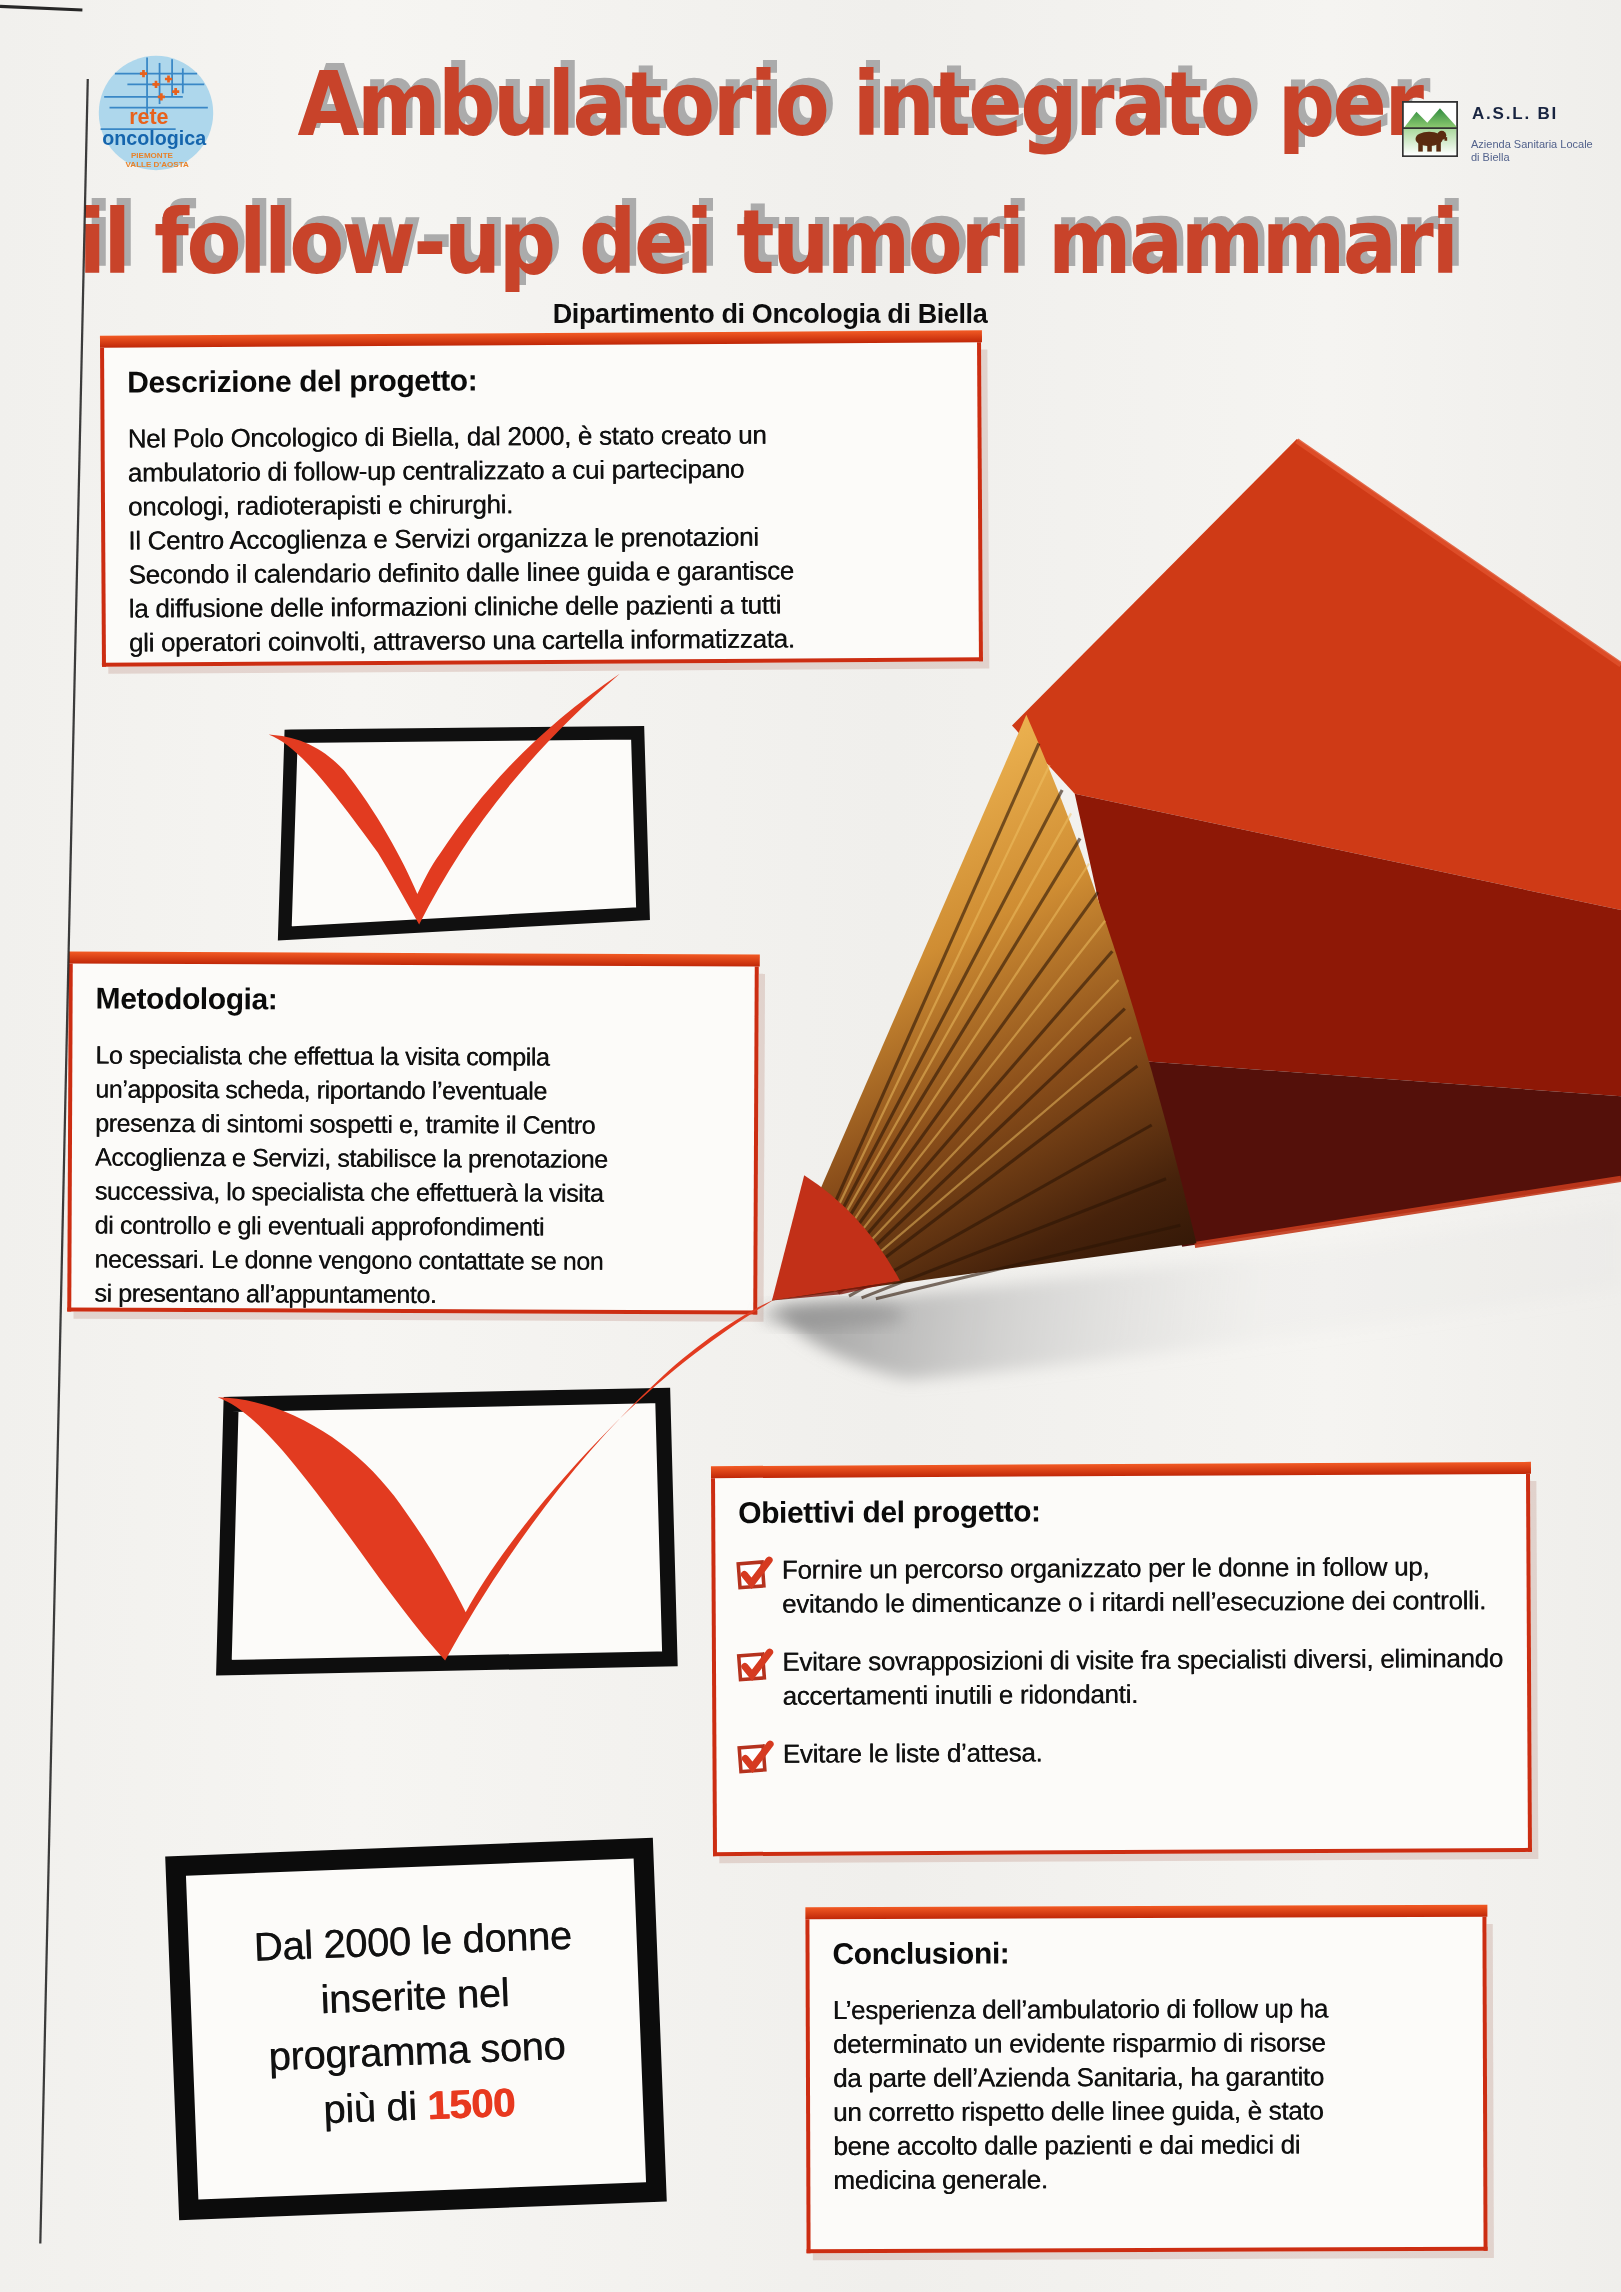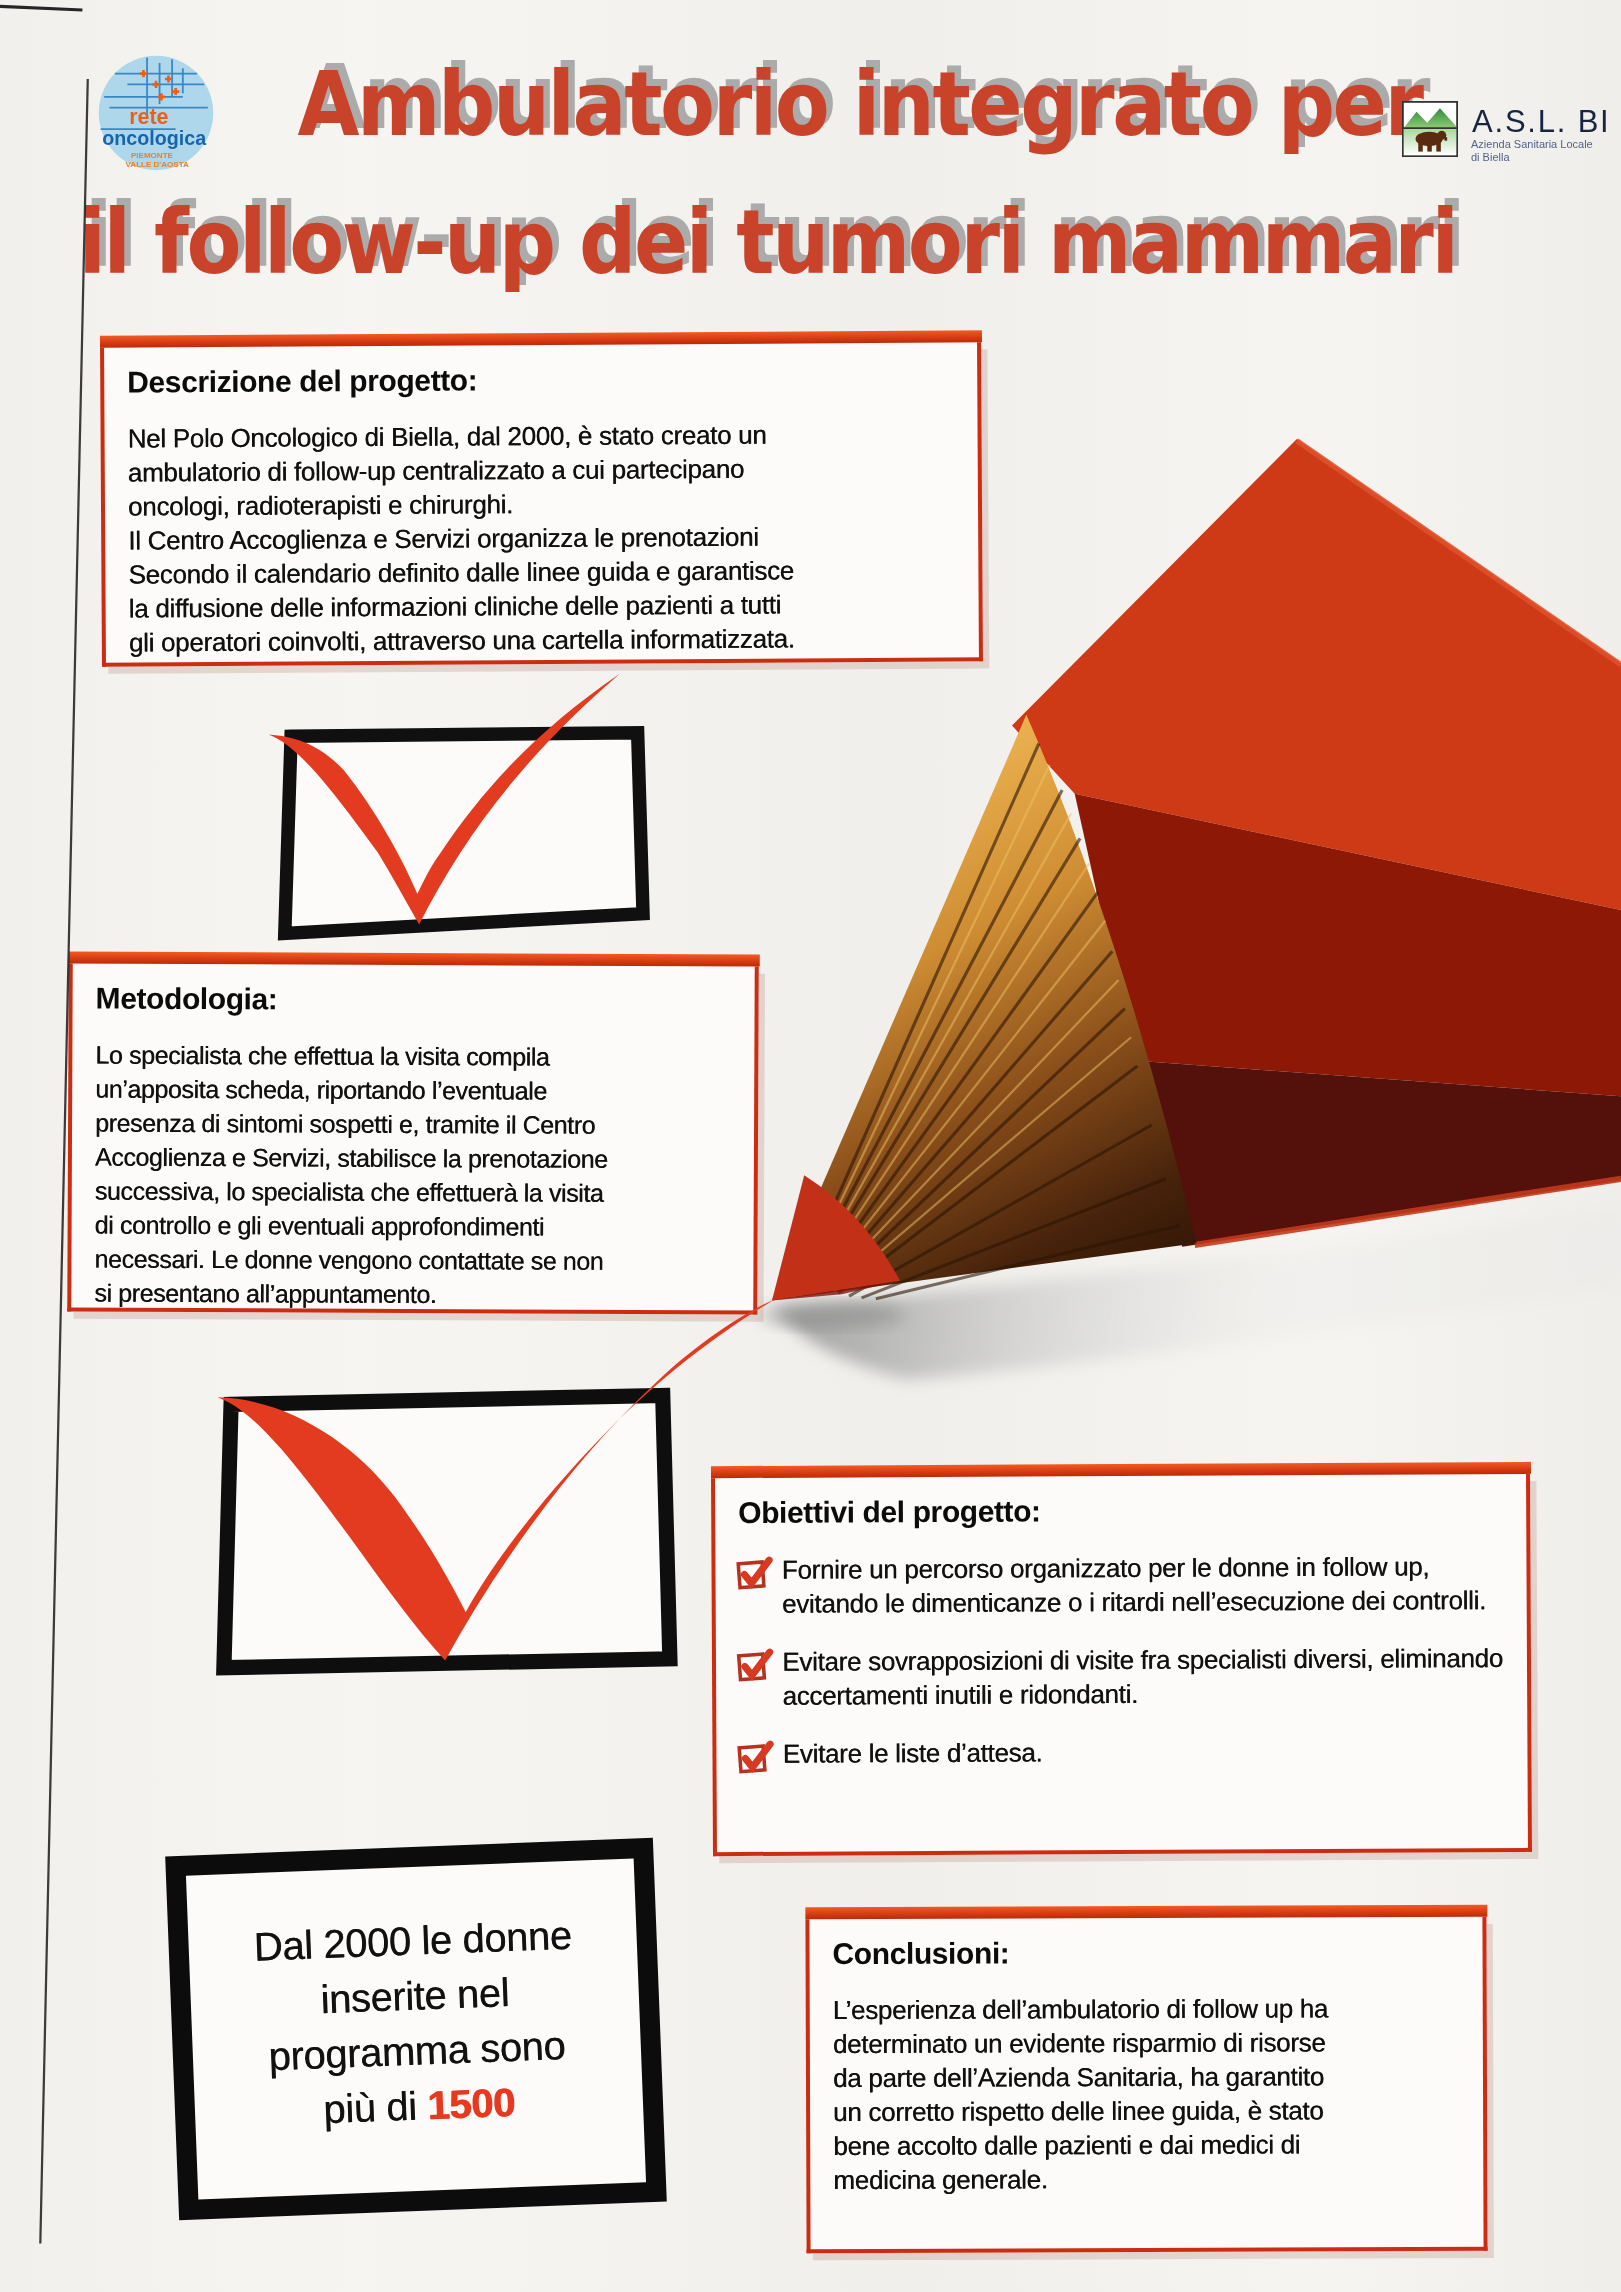--- a/index.html
+++ b/index.html
@@ -19,21 +19,21 @@
   #title1{top:52px; left:49px;}
   #title2{top:190px; left:-43px;}
   .subtitle{
     position:absolute; top:299px; left:322px; width:896px; text-align:center;
     font-weight:bold; font-size:27px; color:#0d0d0d; letter-spacing:-0.4px;
   }
   
   .rete{position:absolute; left:97px; top:54px; width:118px; height:118px;}
   
   .asl{position:absolute; left:1402px; top:99px; width:219px; height:85px;}
-  .asl-name{position:absolute; left:70px; top:5.4px; font-weight:normal; font-size:31px; color:#182440; letter-spacing:1.8px; white-space:nowrap;}
+  .asl-name{position:absolute; left:70px; top:5.4px; font-weight:bold; font-size:17px; color:#182440; letter-spacing:1.8px; white-space:nowrap;}
   .asl-sub{position:absolute; left:69px; top:39px; font-size:11px; line-height:13px; color:#52628c; white-space:pre;}
   
   .rbox{
     position:absolute; background:#fcfbf9;
     border:4.5px solid #cc2d12; border-top:none;
     box-shadow:6.3px 7.2px 0 rgba(130,25,8,.14);
   }
   .rbox::before{
     content:""; position:absolute; top:-11.6px; left:-4.5px; right:-4.5px; height:11.6px;
     background:linear-gradient(180deg,#f25a24,#c02708);
@@ -101,20 +101,21 @@
       </g>
       <text x="36" y="78" font-family="Liberation Sans, sans-serif" font-weight="bold" font-size="24" fill="#e8611c">rete</text>
       <text x="6" y="102" font-family="Liberation Sans, sans-serif" font-weight="bold" font-size="22" fill="#1565ad">oncologica</text>
       <text x="38" y="116" font-family="Liberation Sans, sans-serif" font-weight="bold" font-size="9" fill="#e8822a">PIEMONTE</text>
       <text x="32" y="126" font-family="Liberation Sans, sans-serif" font-weight="bold" font-size="9" fill="#e8822a">VALLE D'AOSTA</text>
     </svg>
   </div>
 
   <div class="title-line" id="title1">Ambulatorio integrato per</div>
   <div class="title-line" id="title2">il follow-up dei tumori mammari</div>
+  <div class="subtitle">Dipartimento di Oncologia di Biella</div>
 
   <div class="asl">
     <svg width="56" height="56" viewBox="0 0 62 62" style="position:absolute;left:0;top:1.8px">
       <rect x="1" y="1" width="60" height="60" fill="#ffffff" stroke="#333" stroke-width="2"></rect>
       <defs>
         <linearGradient id="mnt" x1="0" y1="0" x2="0" y2="1">
           <stop offset="0" stop-color="#2f8b3e"></stop>
             <stop offset="1" stop-color="#8fcb72"></stop>
         </linearGradient>
         <linearGradient id="mnt2" x1="0" y1="0" x2="0" y2="1">

